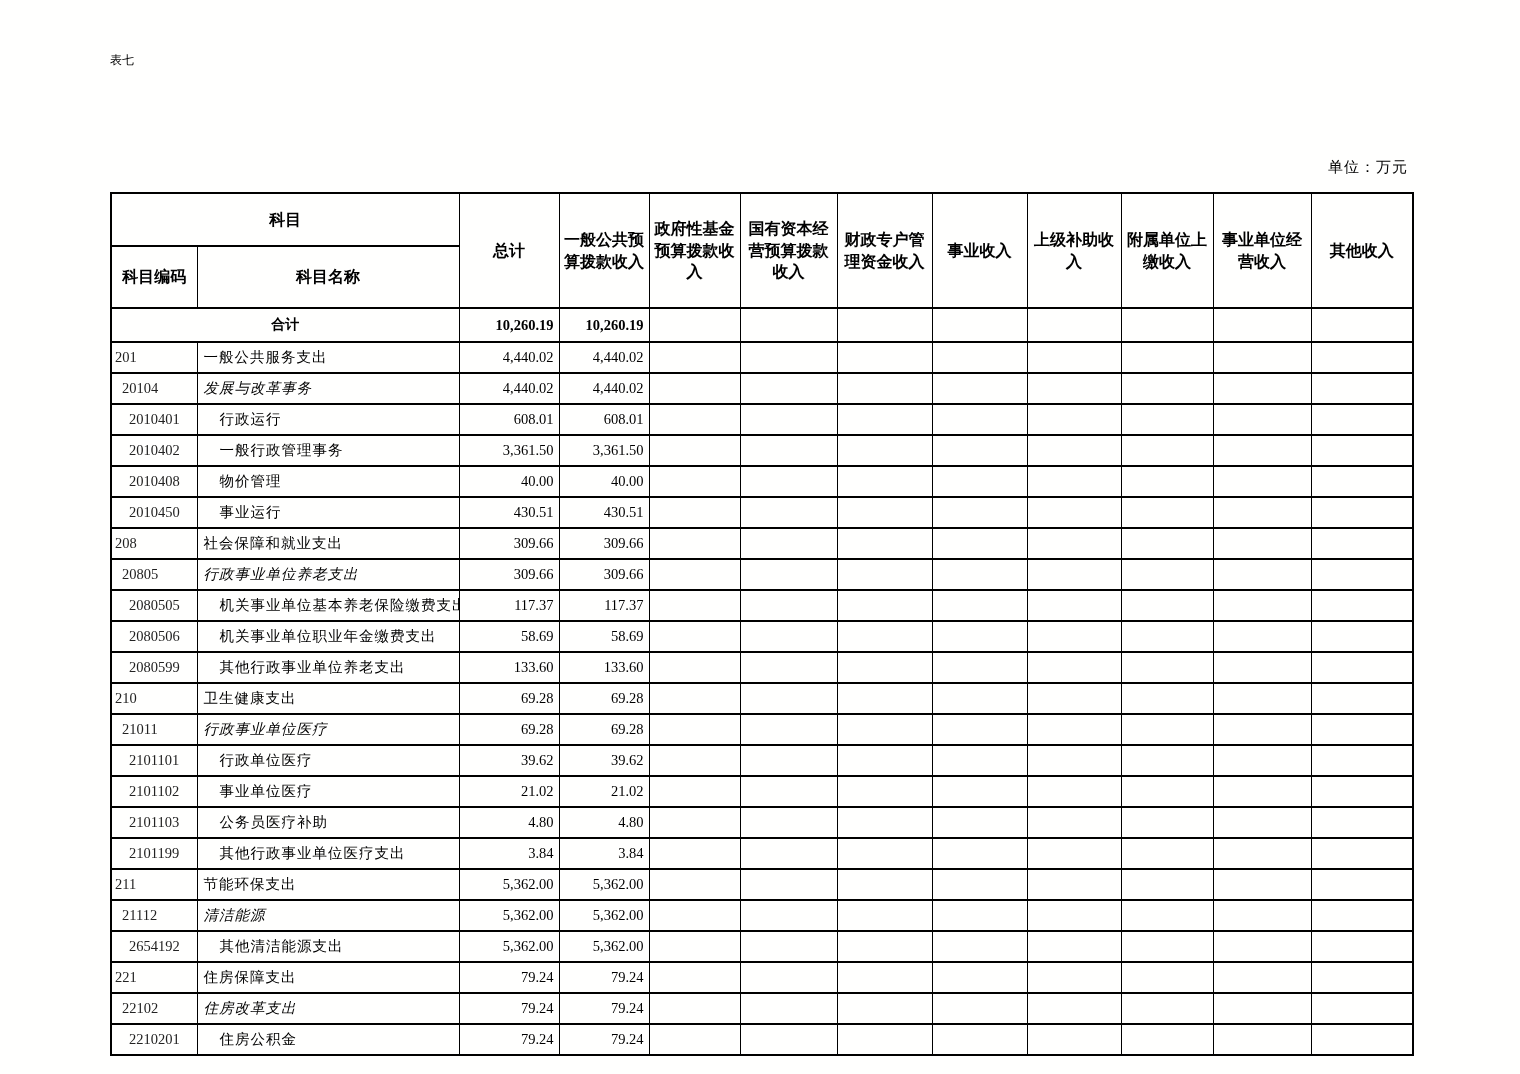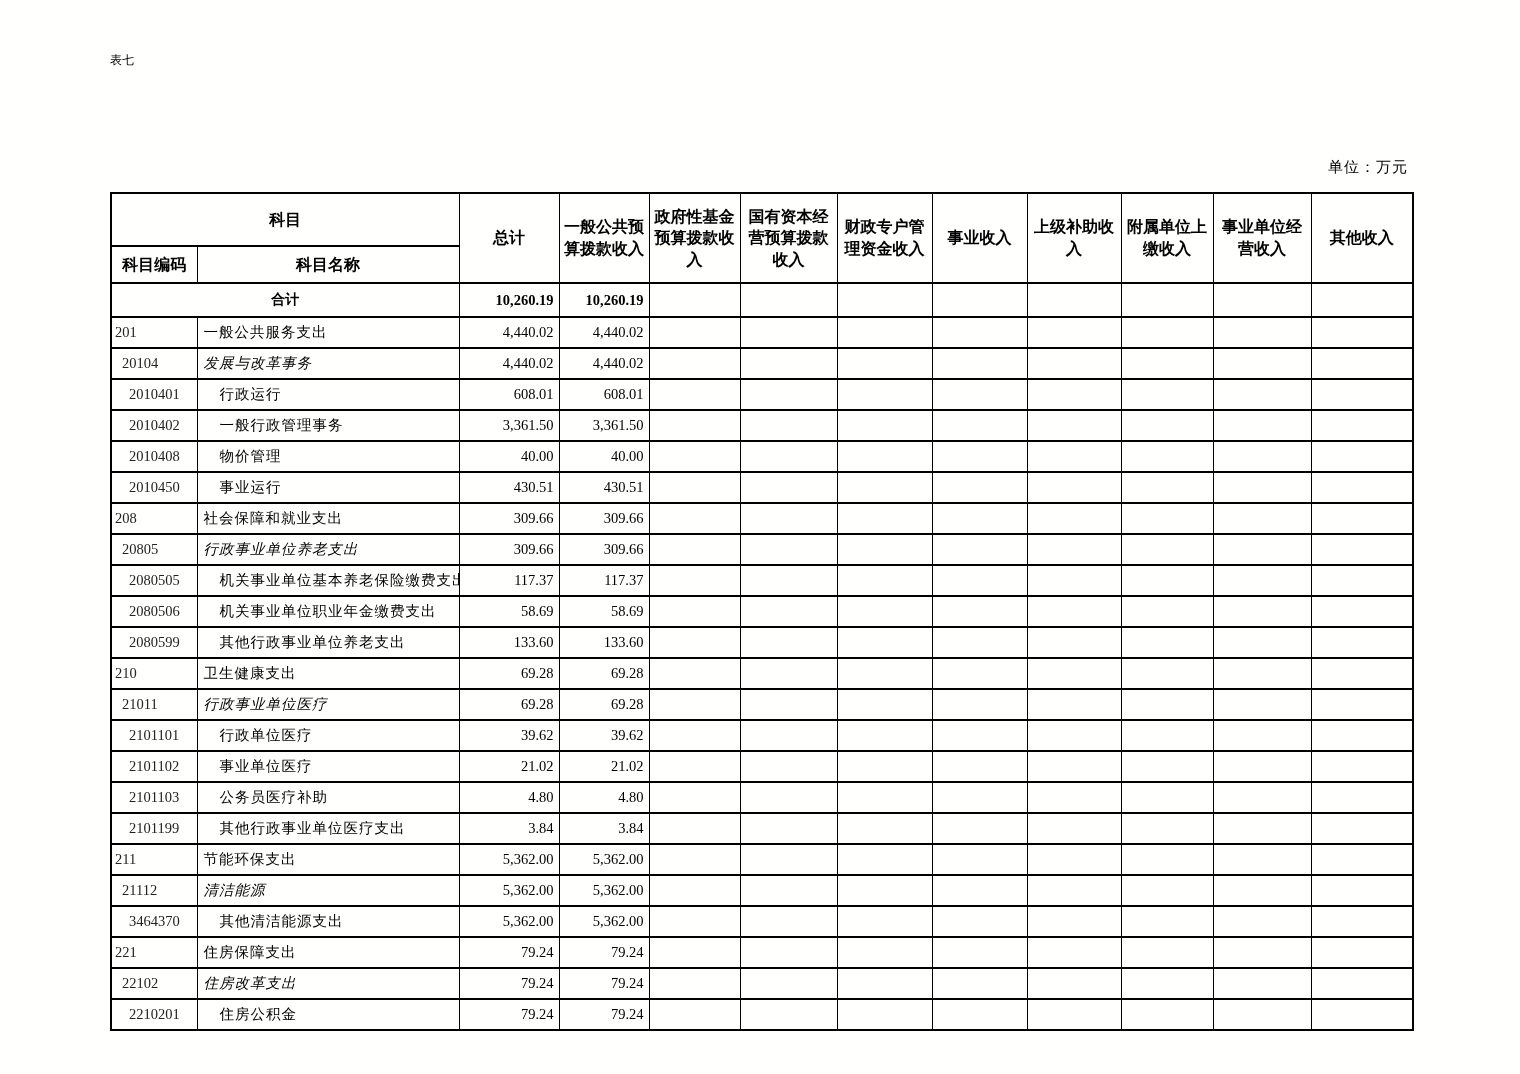--- a/index.html
+++ b/index.html
@@ -56,21 +56,21 @@
 
   thead th {
     font-family: "Liberation Sans", sans-serif;
     font-weight: bold;
     font-size: 16px;
     text-align: center;
     line-height: 1.35;
     padding: 2px 3px;
   }
   tr.h-top th { height: 53px; }
-  tr.h-bottom th { height: 37px; }
+  tr.h-bottom th { height: 62px; }
 
   td.code {
     font-family: "Liberation Serif", serif;
     font-size: 14.5px;
     color: #222;
     text-align: left;
     padding-left: 3px;
     white-space: nowrap;
   }
   td.name {
@@ -421,21 +421,21 @@
       <td class="num"></td>
       <td class="num"></td>
       <td class="num"></td>
       <td class="num"></td>
       <td class="num"></td>
       <td class="num"></td>
       <td class="num"></td>
       <td class="num"></td>
     </tr>
         <tr class="data-row level-3">
-      <td class="code">3464370</td>
+      <td class="code">2654192</td>
       <td class="name">其他清洁能源支出</td>
       <td class="num">5,362.00</td>
       <td class="num">5,362.00</td>
       <td class="num"></td>
       <td class="num"></td>
       <td class="num"></td>
       <td class="num"></td>
       <td class="num"></td>
       <td class="num"></td>
       <td class="num"></td>

